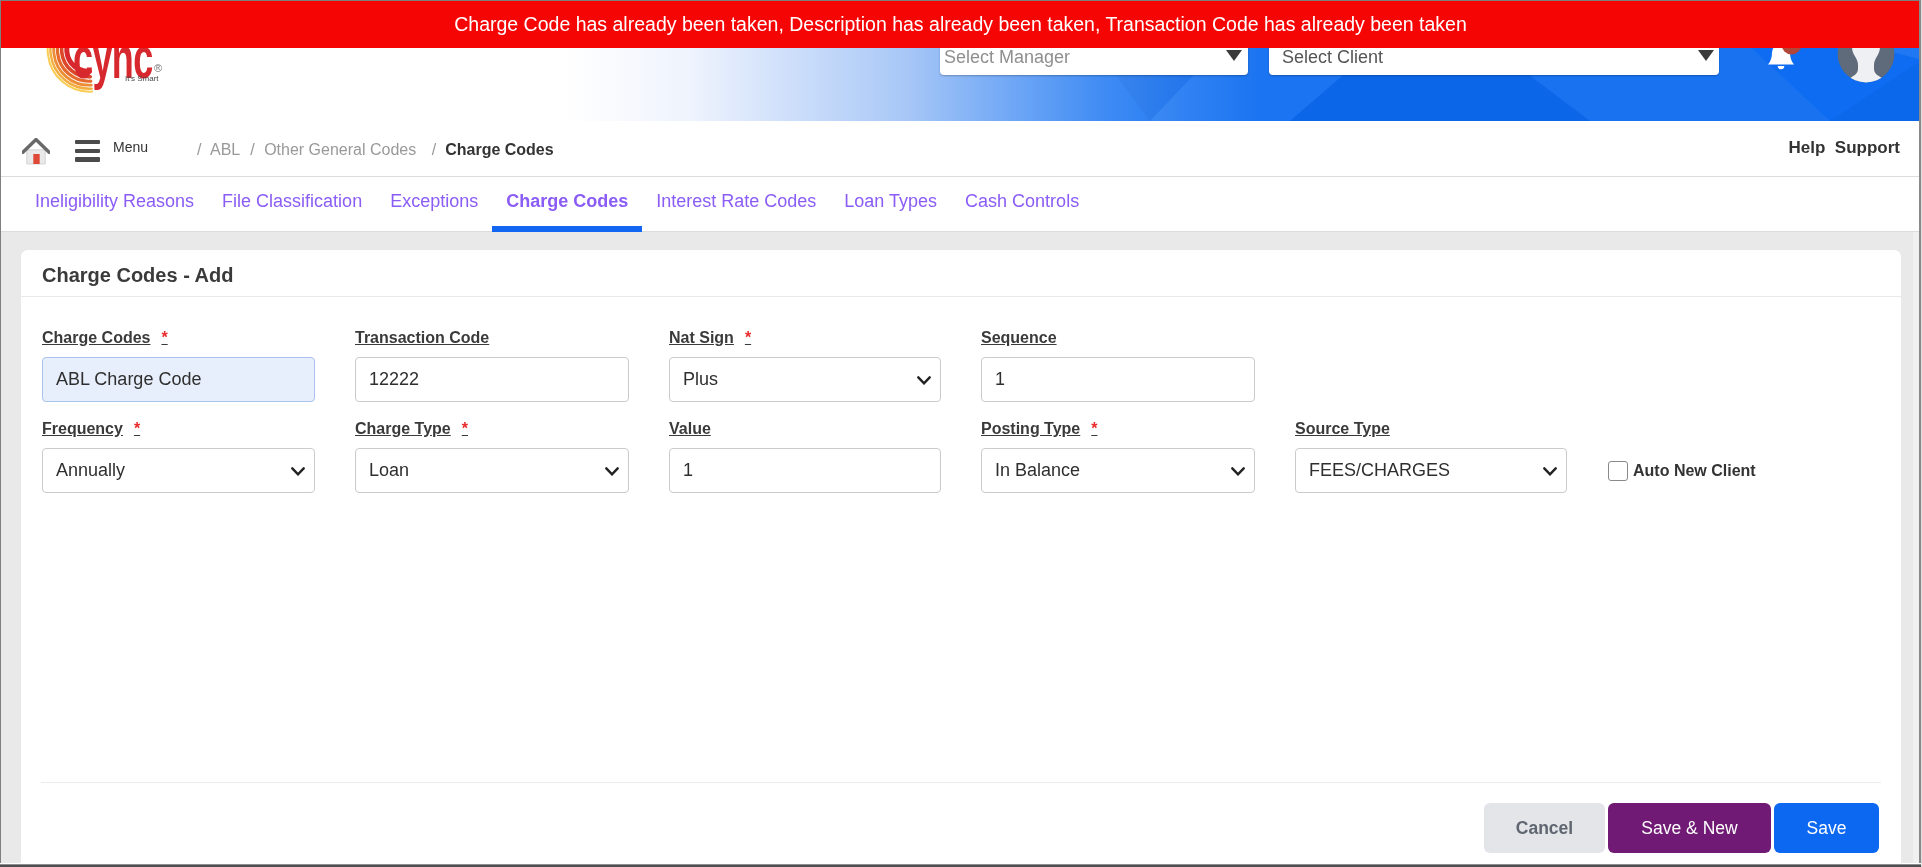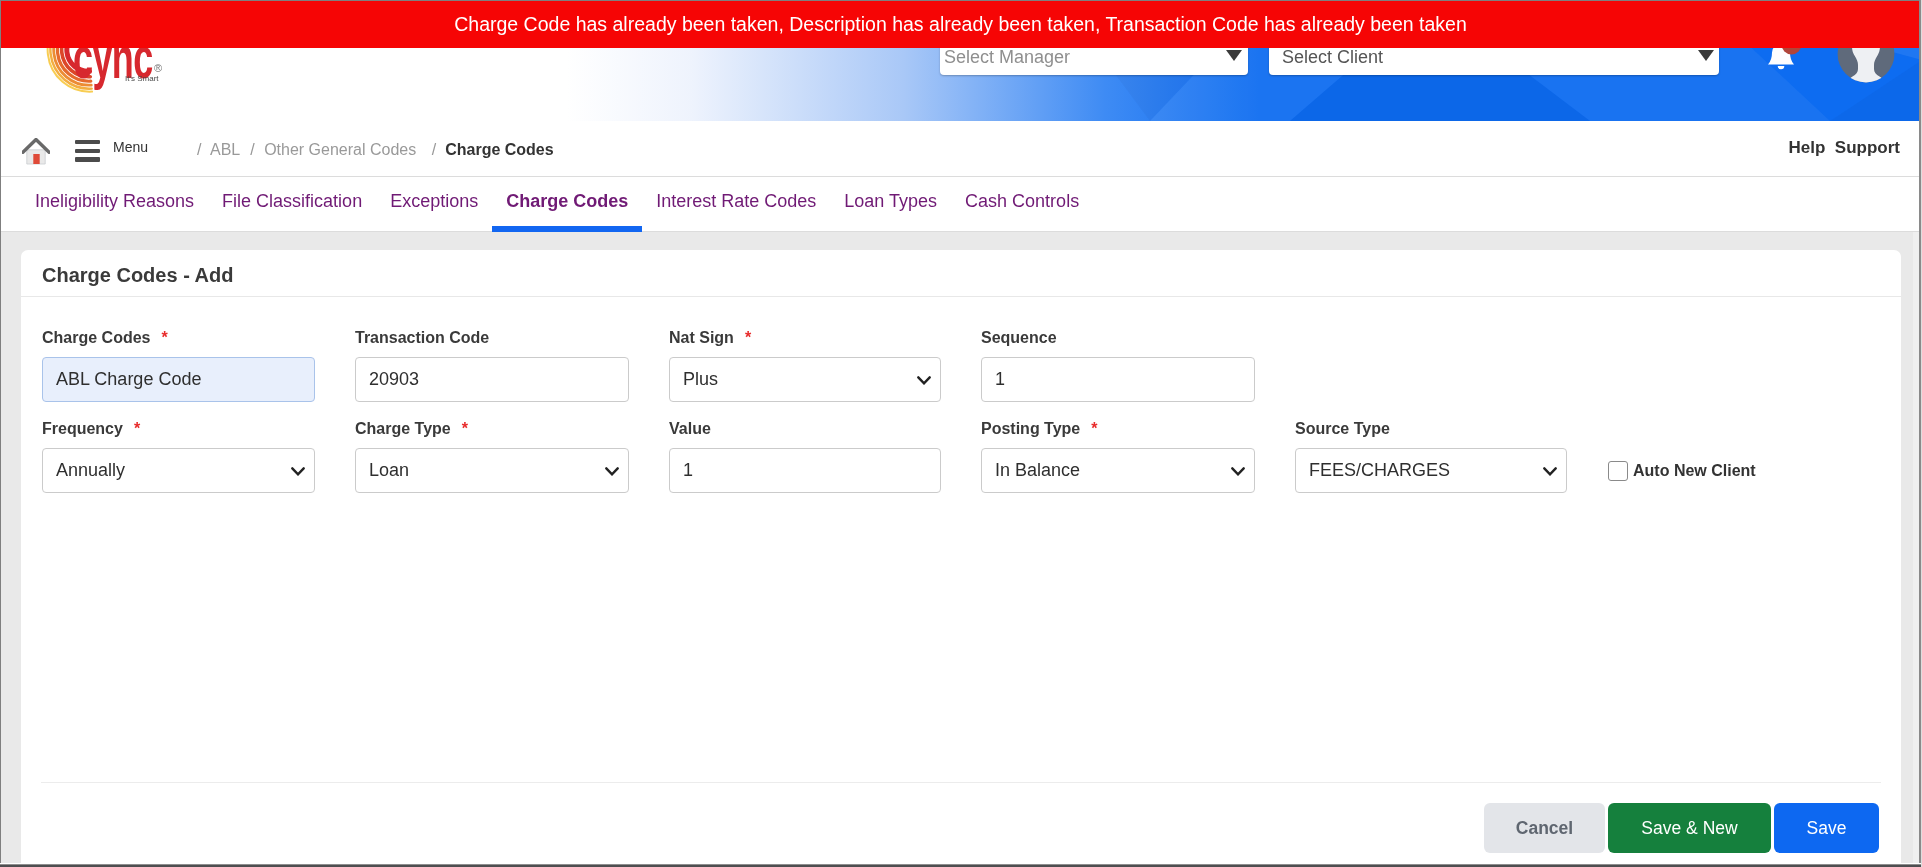--- a/index.html
+++ b/index.html
@@ -30,50 +30,50 @@
 #burger { left:75px; top:140px; width:25px; height:22px; }
 #burger div { position:absolute; left:0; width:25px; height:4.4px; background:#4b4b4b; border-radius:1px; }
 #menu { left:113px; top:139px; font-size:14px; color:#333; }
 #crumb { left:197px; top:141px; font-size:16px; color:#999; }
 #crumb .cur { color:#333; font-weight:bold; }
 #helpsup { right:22px; top:138px; font-size:17px; color:#333;font-weight:bold; }
 
 
 #tabs { left:0; top:177px; width:1922px; height:55px; background:#fff; border-bottom:1px solid #dcdcdc; }
 #tabrow { position:absolute; left:21px; top:0; height:54px; white-space:nowrap; }
-.tab { display:inline-block; padding:0 14px; font-size:18px; color:#701a75; line-height:48px; height:55px; }
+.tab { display:inline-block; padding:0 14px; font-size:18px; color:#8b5cf6; line-height:48px; height:55px; }
 .tab.active { font-weight:bold; border-bottom:6px solid #1266f1; }
 
 
 #content { left:0; top:232px; width:1922px; height:632px; background:#e9e9e9; }
 #card { left:21px; top:18px; width:1880px; height:620px; background:#fff; border-radius:7px 7px 0 0; }
 #cardhead { left:0; top:0; width:100%; height:47px; border-bottom:1px solid #e8e8e8; }
 #cardtitle { left:21px; top:14px; font-size:20px; font-weight:bold; color:#3a3a3a; }
 
-.lbl { font-size:16px; font-weight:bold; color:#3a3a3a; white-space:nowrap; }
+.lbl { font-size:16px; font-weight:bold; color:#3a3a3a; white-space:nowrap;text-decoration:underline; }
 .lbl .req { color:#e82c2c; padding-left:11px; }
 .ibox { height:45px; border:1px solid #cbcbcb; border-radius:4px; background:#fff;
   font-size:18px; color:#2f2f2f; line-height:43px; padding-left:13px; white-space:nowrap; }
 .focus { background:#e8effc; border-color:#a9c3ea; }
 .chev { position:absolute; right:9px; top:18px; }
 
 
 .c1 { left:21px; width:273px; } .c2 { left:334px; width:274px; }
 .c3 { left:648px; width:272px; } .c4 { left:960px; width:274px; }
 .c5 { left:1274px; width:272px; }
 .lrow1 { top:79px; } .irow1 { top:107px; }
 .lrow2 { top:170px; } .irow2 { top:198px; }
 
 #cb { left:1587px; top:211px; width:20px; height:20px; border:1.5px solid #8a8a8a; border-radius:3px; background:#fff; }
 #cblab { left:1612px; top:212px; font-size:16px; font-weight:bold; color:#333; }
 
 #footline { left:20px; top:532px; width:1840px; height:1px; background:#ececec; }
 .btn { top:553px; height:50px; border-radius:6px; font-size:17.5px; text-align:center; line-height:50px; }
 #btncancel { left:1463px; width:121px; background:#e3e5e9; color:#5f6670;font-weight:bold; }
-#btnsavenew { left:1587px; width:163px; background:#15803d; color:#fff; }
+#btnsavenew { left:1587px; width:163px; background:#701a75; color:#fff; }
 #btnsave { left:1753px; width:105px; background:#0d68f1; color:#fff; }
 
 
 #topline { left:0; top:0; width:1922px; height:1px; background:#7f7f7f; z-index:40; }
 #leftline { left:0; top:0; width:1px; height:867px; background:#7f7f7f; z-index:40; }
 #rightline { left:1919px; top:0; width:2px; height:867px; background:#8a8a8a; z-index:40; }
 #rightlight { left:1921px; top:0; width:1px; height:867px; background:#ddd; z-index:41; }
 #botline { left:0px; top:863px; width:1922px; height:4px; background:linear-gradient(#ffffff 0 1px, #8e8e8e 1px 2px, #4e4e50 2px 100%); z-index:40; }
 #sbar { left:1913px; top:232px; width:6px; height:632px; background:#f0f0f0; z-index:39; }
 </style>
@@ -165,21 +165,21 @@
       <div class="abs" id="cardhead">
           <div class="abs" id="cardtitle">Charge Codes - Add</div>
         </div>
 
       <div class="abs lbl c1 lrow1">Charge Codes<span class="req">*</span></div>
       <div class="abs lbl c2 lrow1">Transaction Code</div>
       <div class="abs lbl c3 lrow1">Nat Sign<span class="req">*</span></div>
       <div class="abs lbl c4 lrow1">Sequence</div>
 
       <div class="abs ibox focus c1 irow1">ABL Charge Code</div>
-      <div class="abs ibox c2 irow1">20903</div>
+      <div class="abs ibox c2 irow1">12222</div>
       <div class="abs ibox c3 irow1">Plus
         <svg class="chev" width="14" height="9" viewBox="0 0 14 9">
             <path d="M1.3 1.3 L7 7.3 L12.7 1.3" fill="none" stroke="#222" stroke-width="2.4" stroke-linecap="round"></path>
           </svg>
       </div>
       <div class="abs ibox c4 irow1">1</div>
 
       <div class="abs lbl c1 lrow2">Frequency<span class="req">*</span></div>
       <div class="abs lbl c2 lrow2">Charge Type<span class="req">*</span></div>
       <div class="abs lbl c3 lrow2">Value</div>

